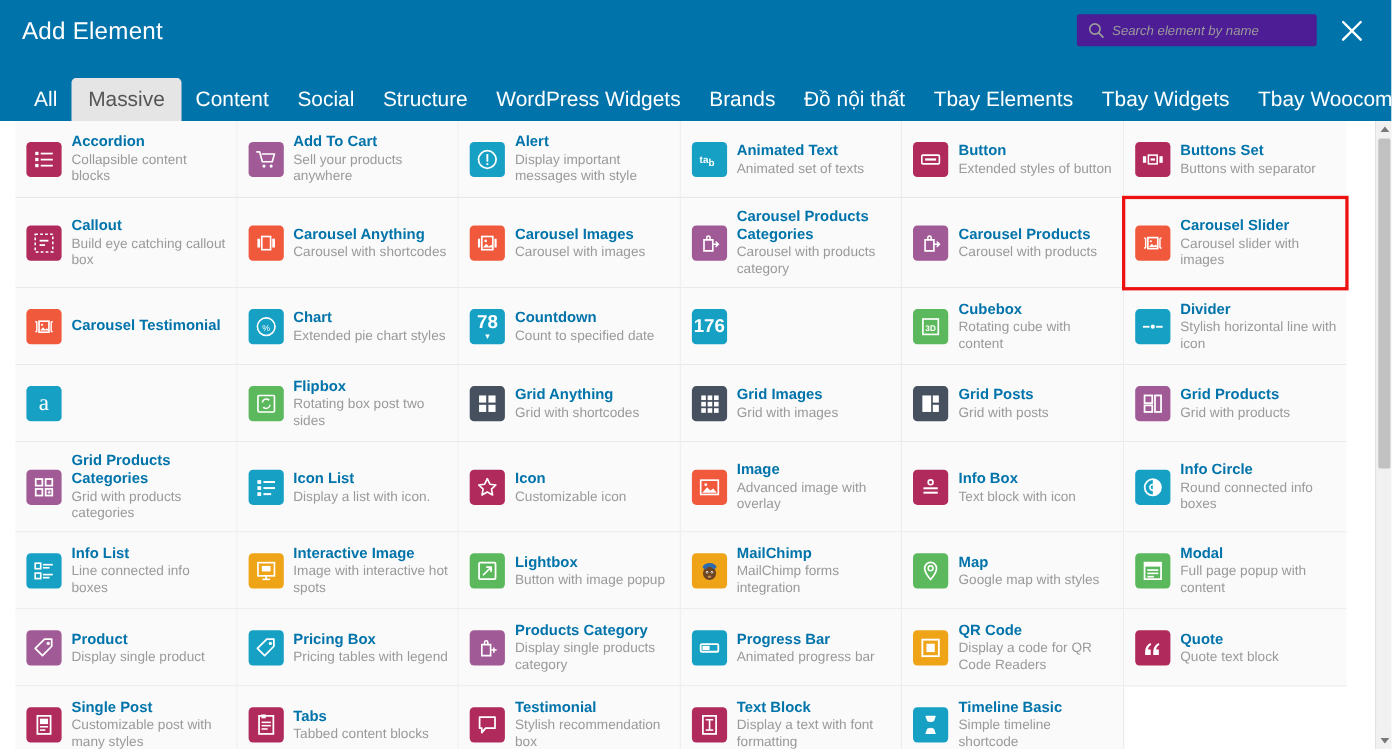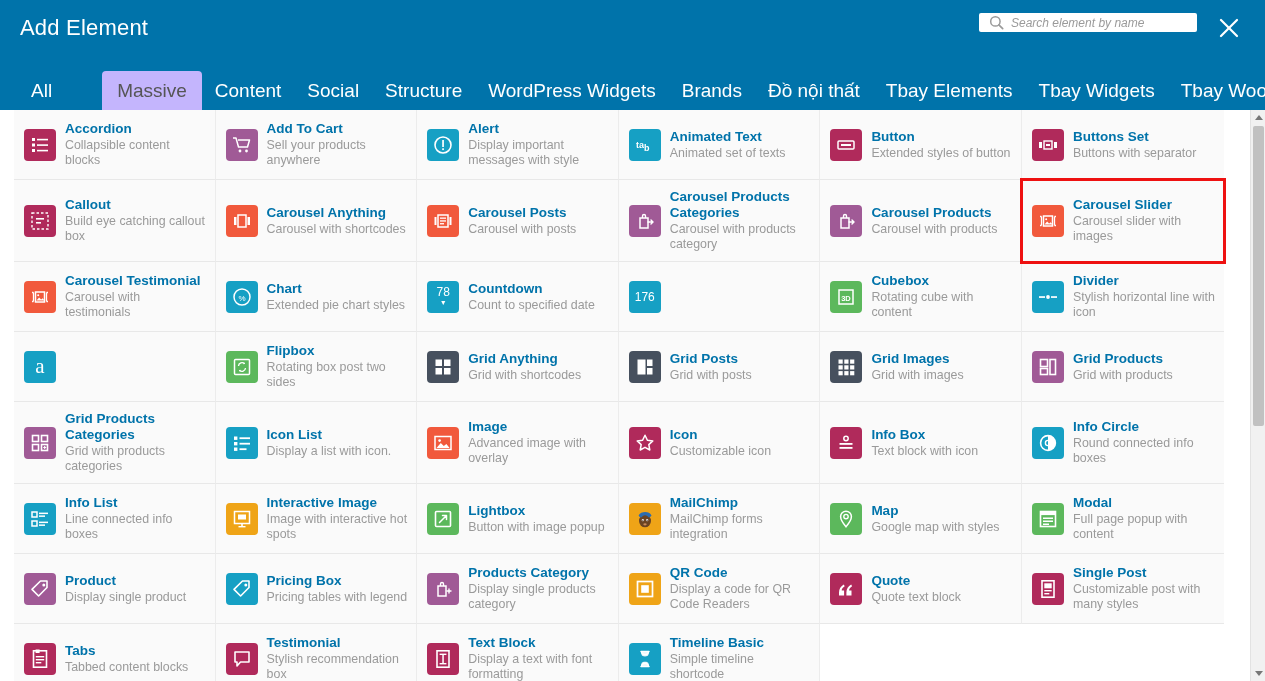--- a/index.html
+++ b/index.html
@@ -28,22 +28,22 @@
     position: absolute;
     left: 20px; top: 15px;
     color: #ffffff;
     font-size: 22px;
     font-weight: 400;
     letter-spacing: .2px;
   }
   .search-box {
     position: absolute;
     right: 68px; top: 13px;
-    width: 218px; height: 19px;
-    background: #ffffff;
+    width: 218px; height: 29px;
+    background: #4c1d95;
     border-radius: 2px;
     display: flex; align-items: center;
     padding: 0 8px;
   }
   .search-box .mag { flex: 0 0 18px; display:flex; align-items:center; justify-content:center; }
   .search-input {
     border: none; outline: none;
     flex: 1 1 auto;
     font-family: "Liberation Sans", sans-serif;
     font-size: 12px;
@@ -71,25 +71,24 @@
   }
   .tab {
     color: #ffffff;
     font-size: 19px;
     padding: 9px 13px 10px 13px;
     cursor: pointer;
     white-space: nowrap;
     line-height: 19px;
   }
   .tab.active {
-    background: #c4b5fd;
+    background: #e5e5e5;
     color: #555555;
     border-radius: 4px 4px 0 0;
     padding: 10px 15px 10px 15px;
-    margin-left: 37px;
   }
   .tab-more {
     margin-left: auto;
     color: #ffffff;
     font-size: 20px;
     letter-spacing: 3px;
     padding: 4px 10px 12px 10px;
     cursor: pointer;
   }
 
@@ -128,21 +127,21 @@
   }
   .ico {
     flex: 0 0 32px;
     width: 32px; height: 32px;
     border-radius: 4px;
     display: flex; align-items: center; justify-content: center;
     color: #fff;
     overflow: hidden;
   }
   .ico svg { display:block; }
-  .ico .numtxt { font-size: 12px; font-weight: normal; line-height: 1; }
+  .ico .numtxt { font-size: 17px; font-weight: bold; line-height: 1; }
   .ico .lettertxt { font-size: 21px; line-height: 1; font-family: "Liberation Serif", serif; }
   .meta { display: flex; flex-direction: column; justify-content: center; min-width: 0; }
   .nm {
     color: #0073aa;
     font-size: 13.5px;
     font-weight: bold;
     line-height: 16px;
     margin-bottom: 1px;
   }
   .ds {
@@ -333,30 +332,29 @@
           </div>
           <div class="meta">
             <div class="nm">Carousel Anything</div>
             <div class="ds">Carousel with shortcodes</div>
           </div>
         </div>
         <div class="cell">
           <div class="ico" style="background: rgb(241, 89, 60);">
             <svg width="20" height="20" viewBox="0 0 20 20">
               <rect x="5" y="4" width="10" height="12" fill="none" stroke="#ffffff" stroke-width="1.5"></rect>
-              <rect x="7" y="6.5" width="6" height="1.3" fill="#ffffff"></rect>
-              <rect x="7" y="9.3" width="6" height="1.3" fill="#ffffff"></rect>
-              <rect x="7" y="12.1" width="4" height="1.3" fill="#ffffff"></rect>
+              <circle cx="8.5" cy="8" r="1.2" fill="#ffffff"></circle>
+              <path d="M6 14l3-3.5 2.5 2.5 2-1.5 2.5 2.5z" fill="#ffffff"></path>
               <rect x="1.5" y="6" width="2" height="8" fill="#ffffff"></rect>
               <rect x="16.5" y="6" width="2" height="8" fill="#ffffff"></rect>
             </svg>
           </div>
           <div class="meta">
-            <div class="nm">Carousel Posts</div>
-            <div class="ds">Carousel with posts</div>
+            <div class="nm">Carousel Images</div>
+            <div class="ds">Carousel with images</div>
           </div>
         </div>
         <div class="cell">
           <div class="ico" style="background: rgb(160, 90, 150);">
             <svg width="20" height="20" viewBox="0 0 20 20">
               <path d="M5 7h8v10H5z" fill="none" stroke="#ffffff" stroke-width="1.5"></path>
               <path d="M7.5 7V5a1.5 1.5 0 013 0v2" fill="none" stroke="#ffffff" stroke-width="1.4"></path>
               <path d="M13 11h5m-2-2l2 2-2 2" fill="none" stroke="#ffffff" stroke-width="1.4" stroke-linecap="round"></path>
             </svg>
           </div>
@@ -398,21 +396,20 @@
             <svg width="20" height="20" viewBox="0 0 20 20">
               <rect x="5.5" y="5" width="9" height="10" fill="none" stroke="#ffffff" stroke-width="1.5"></rect>
               <circle cx="8.2" cy="8.3" r="1" fill="#ffffff"></circle>
               <path d="M6.5 13.5l2.6-3 2 2 1.6-1.2 1.8 2.2z" fill="#ffffff"></path>
               <path d="M3.5 5.5v9M2 5.5h1.5M2 14.5h1.5" stroke="#ffffff" stroke-width="1.3" fill="none"></path>
               <path d="M16.5 5.5v9M16.5 5.5H18M16.5 14.5H18" stroke="#ffffff" stroke-width="1.3" fill="none"></path>
             </svg>
           </div>
           <div class="meta">
             <div class="nm">Carousel Testimonial</div>
-            <div class="ds">Carousel with testimonials</div>
           </div>
         </div>
         <div class="cell">
           <div class="ico" style="background: rgb(22, 160, 196);">
             <svg width="20" height="20" viewBox="0 0 20 20">
               <circle cx="10" cy="10" r="8" fill="none" stroke="#ffffff" stroke-width="1.5"></circle>
               <text x="10" y="13.5" font-size="8" font-family="Liberation Sans" text-anchor="middle" fill="#ffffff">%</text>
             </svg>
           </div>
           <div class="meta">
@@ -486,33 +483,20 @@
             <svg width="20" height="20" viewBox="0 0 20 20">
               <rect x="2.5" y="2.5" width="6.5" height="6.5" fill="#ffffff"></rect>
               <rect x="11" y="2.5" width="6.5" height="6.5" fill="#ffffff"></rect>
               <rect x="2.5" y="11" width="6.5" height="6.5" fill="#ffffff"></rect>
               <rect x="11" y="11" width="6.5" height="6.5" fill="#ffffff"></rect>
             </svg>
           </div>
           <div class="meta">
             <div class="nm">Grid Anything</div>
             <div class="ds">Grid with shortcodes</div>
-          </div>
-        </div>
-        <div class="cell">
-          <div class="ico" style="background: rgb(70, 80, 94);">
-            <svg width="20" height="20" viewBox="0 0 20 20">
-              <rect x="2.5" y="2.5" width="8" height="15" fill="#ffffff"></rect>
-              <rect x="12" y="2.5" width="5.5" height="6.5" fill="#ffffff"></rect>
-              <rect x="12" y="11" width="5.5" height="6.5" fill="#ffffff"></rect>
-            </svg>
-          </div>
-          <div class="meta">
-            <div class="nm">Grid Posts</div>
-            <div class="ds">Grid with posts</div>
           </div>
         </div>
         <div class="cell">
           <div class="ico" style="background: rgb(70, 80, 94);">
             <svg width="20" height="20" viewBox="0 0 20 20">
               <rect x="2.5" y="2.5" width="4.2" height="4.2" fill="#ffffff"></rect>
               <rect x="8.3" y="2.5" width="4.2" height="4.2" fill="#ffffff"></rect>
               <rect x="14.1" y="2.5" width="4.2" height="4.2" fill="#ffffff"></rect>
               <rect x="2.5" y="8.3" width="4.2" height="4.2" fill="#ffffff"></rect>
               <rect x="8.3" y="8.3" width="4.2" height="4.2" fill="#ffffff"></rect>
@@ -521,20 +505,33 @@
               <rect x="8.3" y="14.1" width="4.2" height="4.2" fill="#ffffff"></rect>
               <rect x="14.1" y="14.1" width="4.2" height="4.2" fill="#ffffff"></rect>
             </svg>
           </div>
           <div class="meta">
             <div class="nm">Grid Images</div>
             <div class="ds">Grid with images</div>
           </div>
         </div>
         <div class="cell">
+          <div class="ico" style="background: rgb(70, 80, 94);">
+            <svg width="20" height="20" viewBox="0 0 20 20">
+              <rect x="2.5" y="2.5" width="8" height="15" fill="#ffffff"></rect>
+              <rect x="12" y="2.5" width="5.5" height="6.5" fill="#ffffff"></rect>
+              <rect x="12" y="11" width="5.5" height="6.5" fill="#ffffff"></rect>
+            </svg>
+          </div>
+          <div class="meta">
+            <div class="nm">Grid Posts</div>
+            <div class="ds">Grid with posts</div>
+          </div>
+        </div>
+        <div class="cell">
           <div class="ico" style="background: rgb(160, 90, 150);">
             <svg width="20" height="20" viewBox="0 0 20 20">
               <rect x="2.5" y="2.5" width="7" height="7" fill="none" stroke="#ffffff" stroke-width="1.6"></rect>
               <rect x="2.5" y="11.5" width="7" height="6" fill="none" stroke="#ffffff" stroke-width="1.6"></rect>
               <rect x="12" y="2.5" width="5.5" height="15" fill="none" stroke="#ffffff" stroke-width="1.6"></rect>
             </svg>
           </div>
           <div class="meta">
             <div class="nm">Grid Products</div>
             <div class="ds">Grid with products</div>
@@ -565,41 +562,41 @@
               <rect x="2" y="14.5" width="3.4" height="3.4" fill="#ffffff"></rect>
               <rect x="7.5" y="15.3" width="7" height="1.8" fill="#ffffff"></rect>
             </svg>
           </div>
           <div class="meta">
             <div class="nm">Icon List</div>
             <div class="ds">Display a list with icon.</div>
           </div>
         </div>
         <div class="cell">
+          <div class="ico" style="background: rgb(176, 42, 91);">
+            <svg width="20" height="20" viewBox="0 0 20 20">
+              <path d="M10 2.2l2.4 5 5.4.7-4 3.7 1 5.4-4.8-2.7-4.8 2.7 1-5.4-4-3.7 5.4-.7z" fill="none" stroke="#ffffff" stroke-width="1.5" stroke-linejoin="round"></path>
+            </svg>
+          </div>
+          <div class="meta">
+            <div class="nm">Icon</div>
+            <div class="ds">Customizable icon</div>
+          </div>
+        </div>
+        <div class="cell">
           <div class="ico" style="background: rgb(241, 89, 60);">
             <svg width="20" height="20" viewBox="0 0 20 20">
               <rect x="2" y="3.5" width="16" height="13" fill="none" stroke="#ffffff" stroke-width="1.5"></rect>
               <circle cx="6.6" cy="7.6" r="1.3" fill="#ffffff"></circle>
               <path d="M3.5 15l4.3-5 3 3 2.6-2 3.2 4z" fill="#ffffff"></path>
             </svg>
           </div>
           <div class="meta">
             <div class="nm">Image</div>
             <div class="ds">Advanced image with overlay</div>
-          </div>
-        </div>
-        <div class="cell">
-          <div class="ico" style="background: rgb(176, 42, 91);">
-            <svg width="20" height="20" viewBox="0 0 20 20">
-              <path d="M10 2.2l2.4 5 5.4.7-4 3.7 1 5.4-4.8-2.7-4.8 2.7 1-5.4-4-3.7 5.4-.7z" fill="none" stroke="#ffffff" stroke-width="1.5" stroke-linejoin="round"></path>
-            </svg>
-          </div>
-          <div class="meta">
-            <div class="nm">Icon</div>
-            <div class="ds">Customizable icon</div>
           </div>
         </div>
         <div class="cell">
           <div class="ico" style="background: rgb(176, 42, 91);">
             <svg width="20" height="20" viewBox="0 0 20 20">
               <circle cx="10" cy="5.5" r="2.2" fill="none" stroke="#ffffff" stroke-width="1.5"></circle>
               <rect x="3.5" y="10" width="13" height="1.8" fill="#ffffff"></rect>
               <rect x="3.5" y="14" width="13" height="1.8" fill="#ffffff"></rect>
             </svg>
           </div>
@@ -738,20 +735,32 @@
               <path d="M7.5 7V5a1.5 1.5 0 013 0v2" fill="none" stroke="#ffffff" stroke-width="1.4"></path>
               <path d="M14 12h4m-2-2v4" fill="none" stroke="#ffffff" stroke-width="1.4" stroke-linecap="round"></path>
             </svg>
           </div>
           <div class="meta">
             <div class="nm">Products Category</div>
             <div class="ds">Display single products category</div>
           </div>
         </div>
         <div class="cell">
+          <div class="ico" style="background: rgb(22, 160, 196);">
+            <svg width="20" height="20" viewBox="0 0 20 20">
+              <rect x="2" y="6.5" width="16" height="7" fill="none" stroke="#ffffff" stroke-width="1.6" rx="1"></rect>
+              <rect x="3.6" y="8.1" width="6.5" height="3.8" fill="#ffffff"></rect>
+            </svg>
+          </div>
+          <div class="meta">
+            <div class="nm">Progress Bar</div>
+            <div class="ds">Animated progress bar</div>
+          </div>
+        </div>
+        <div class="cell">
           <div class="ico" style="background: rgb(239, 164, 23);">
             <svg width="20" height="20" viewBox="0 0 20 20">
               <rect x="2.5" y="2.5" width="15" height="15" fill="none" stroke="#ffffff" stroke-width="1.7"></rect>
               <rect x="6.2" y="6.2" width="7.6" height="7.6" fill="#ffffff"></rect>
             </svg>
           </div>
           <div class="meta">
             <div class="nm">QR Code</div>
             <div class="ds">Display a code for QR Code Readers</div>
           </div>

